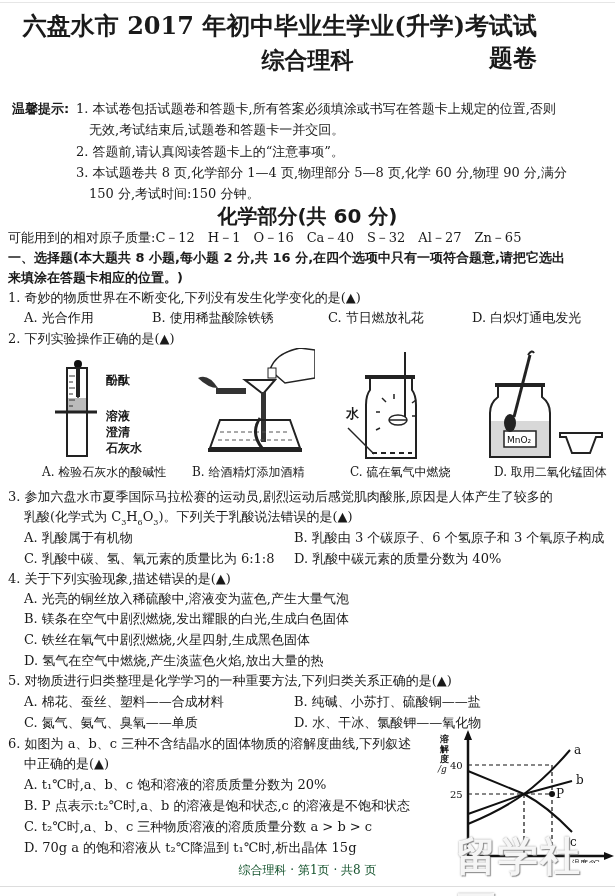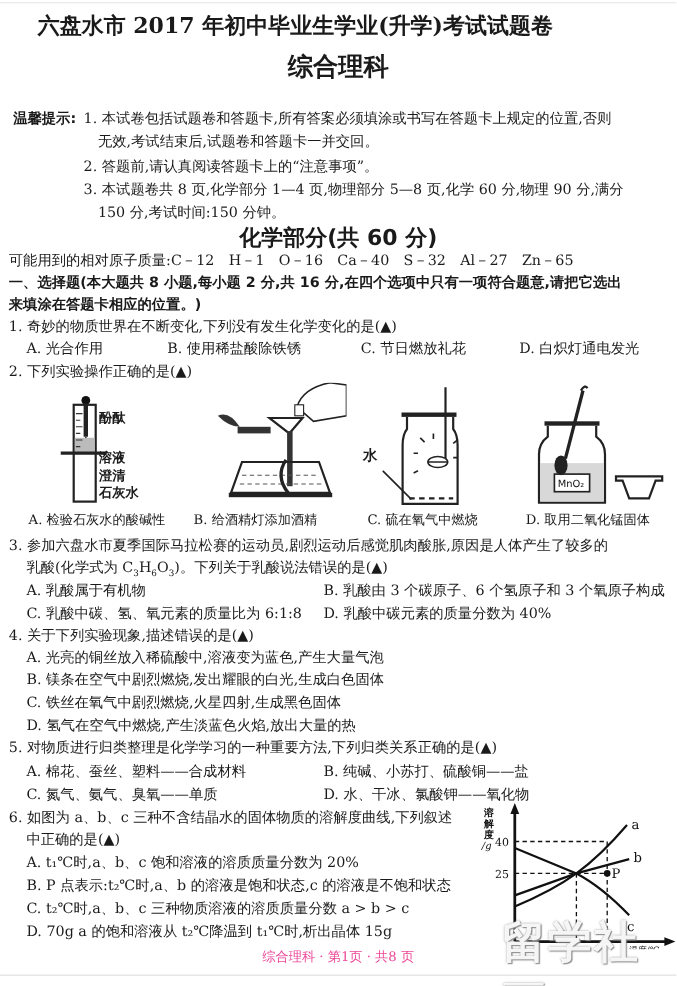--- a/index.html
+++ b/index.html
@@ -5,38 +5,38 @@
   html, body { margin: 0; padding: 0; }
   body {
     width: 615px; height: 896px; overflow: hidden;
     background: #ffffff;
     font-family: "DejaVu Serif", "Liberation Serif", serif;
     color: #1a1a1a;
     position: relative;
   }
   .page { position: absolute; left: 0; top: 0; width: 615px; height: 896px; }
   .title1 {
-    position: absolute; left: 0; top: 10px; width: 537px; text-align: center;
-    font-size: 20px; font-weight: bold; letter-spacing: 0px;
+    position: absolute; left: 0; top: 10px; width: 537px; text-align: right;
+    font-size: 24px; font-weight: bold; letter-spacing: 0px;
   }
   .title2 {
     position: absolute; left: 0; top: 45px; width: 615px; text-align: center;
     font-size: 23px; font-weight: bold;
   }
   .line { position: absolute; font-size: 13px; white-space: nowrap; line-height: 16px; }
   .bold { font-weight: bold; font-family: "DejaVu Sans", "Liberation Sans", sans-serif; }
   .section-title {
     position: absolute; left: 0; top: 203px; width: 615px; text-align: center;
     font-size: 20px; font-weight: bold; font-family: "DejaVu Sans", sans-serif;
   }
   .fig { position: absolute; }
-  .cap { position: absolute; font-size: 12px; white-space: nowrap; }
+  .cap { position: absolute; font-size: 12px; white-space: nowrap; margin-left: 16px; }
   .footer {
     position: absolute; left: 0; top: 862px; width: 615px; text-align: center;
-    font-size: 12px; color: #ec4899;
+    font-size: 12px; color: #14532d;
   }
   .bottom-rule { position: absolute; left: 0; top: 886px; width: 615px; height: 1px; background: #ddd; }
   .top-rule { position: absolute; left: 0; top: 2px; width: 615px; height: 1px; background: #e6e6e6; }
   .watermark {
     position: absolute; left: 450px; top: 835px; width: 165px; height: 60px;
     color: rgba(200,200,200,0.85); font-family: "DejaVu Sans", sans-serif;
   }
   .wm-big { position:absolute; left: 6px; top: -6px; font-size: 40px; font-weight: bold; letter-spacing: 2px;
     color: rgba(255,255,255,0.9); text-shadow: 0 0 2px #999, 1px 1px 1px #888; }
   .wm-url { position:absolute; left: 4px; top: 34px; font-size: 23px; color: rgba(255,255,255,0.95);

